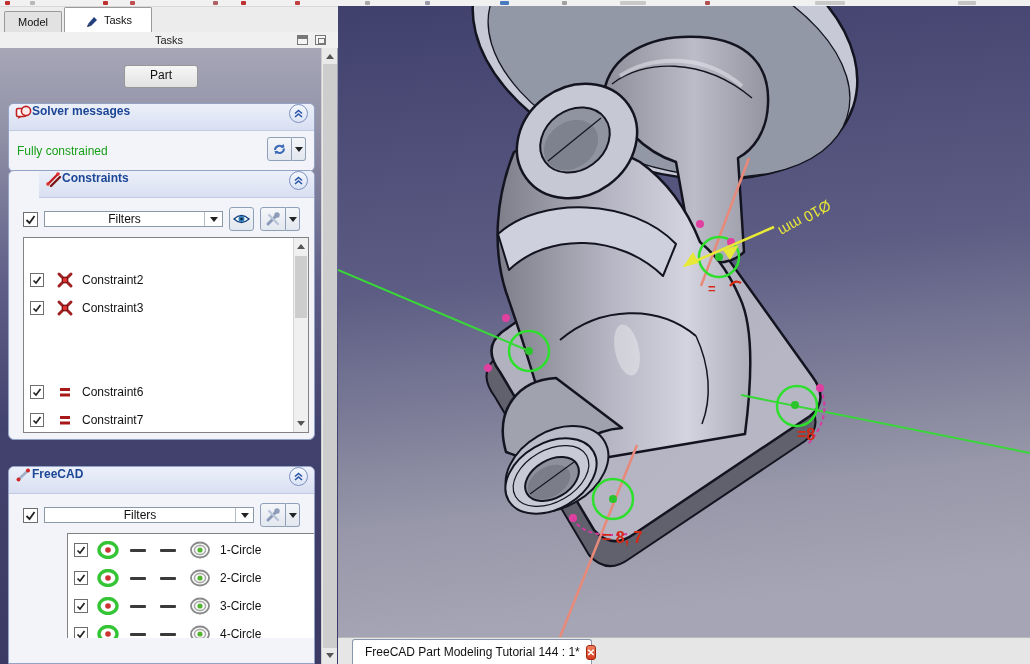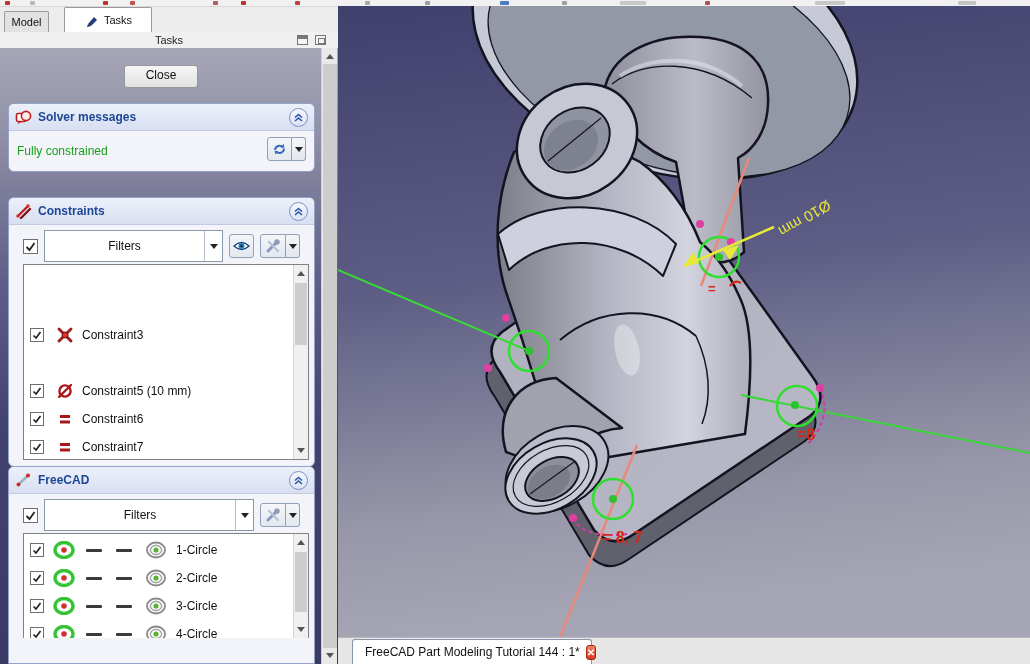--- a/index.html
+++ b/index.html
@@ -4,21 +4,21 @@
 <style>
   html,body{margin:0;padding:0;background:#888;}
   #root{position:relative;width:1030px;height:664px;overflow:hidden;
         font-family:"Liberation Sans",sans-serif;background:#f0f0f0;}
   
   #toolbar-strip{position:absolute;left:0;top:0;width:1030px;height:6px;background:#f1f1f1;border-bottom:1px solid #d8d8d8;}
   .tbfrag{position:absolute;top:1px;width:5px;height:4px;border-radius:1px;}
   
   #panel-tabs{position:absolute;left:0;top:7px;width:338px;height:25px;background:#ececec;border-bottom:1px solid #9a9a9a;}
   .ptab{position:absolute;box-sizing:border-box;font-size:11px;color:#111;display:flex;align-items:center;justify-content:center;gap:5px;border:1px solid #9a9a9a;border-bottom:none;border-radius:2px 2px 0 0;}
-  #tab-model{left:4px;top:4px;width:45px;height:21px;background:#e2e2e2;}
+  #tab-model{left:4px;top:4px;width:58px;height:21px;background:#e2e2e2;}
   #tab-tasks{left:64px;top:0px;width:88px;height:25px;background:#ffffff;}
   #dock-titlebar{position:absolute;left:0;top:32px;width:338px;height:16px;background:#f0f0f0;font-size:11px;color:#222;}
   #dock-title{position:absolute;left:0;right:0;top:2px;text-align:center;}
   .dockbtn{position:absolute;top:3px;width:11px;height:10px;border:1px solid #777;background:#f4f4f4;box-sizing:border-box;}
   #dock-btn-shade{right:30px;}
   #dock-btn-shade:after{content:"";position:absolute;left:0;top:0;right:0;height:3px;background:#777;}
   #dock-btn-float{right:12px;}
   #dock-btn-float:before{content:"";position:absolute;left:2px;top:2px;width:5px;height:4px;border:1px solid #777;}
   #panel-body{position:absolute;left:0;top:48px;width:338px;height:616px;
      background:linear-gradient(180deg,#a6a6b7 0%,#9494a9 12%,#5e5e88 38%,#42426e 62%,#3a3a64 100%);}
@@ -26,27 +26,27 @@
   #panel-scroll{position:absolute;left:321px;top:0px;width:16px;height:616px;background:#e9e9e9;border-left:1px solid #cfcfcf;box-sizing:border-box;}
   #panel-scroll .thumb{position:absolute;left:1px;top:16px;width:14px;height:584px;background:#cdcdcd;}
   .arr{position:absolute;left:4px;width:0;height:0;border-left:4px solid transparent;border-right:4px solid transparent;}
   .arr.up{top:6px;border-bottom:5px solid #555;}
   .arr.down{bottom:6px;border-top:5px solid #555;}
   #close-btn{position:absolute;left:124px;top:17px;width:72px;height:21px;background:linear-gradient(#f6f6f6,#e2e2e2);
      border:1px solid #989898;border-radius:3px;font-size:12px;color:#111;text-align:center;line-height:19px;}
   
   .card{position:absolute;left:8px;width:307px;background:#f2f4fa;border:1px solid #93a2c6;border-radius:6px;box-sizing:border-box;overflow:hidden;}
   .card-header{height:26px;background:linear-gradient(#ecf0fa,#d8dff1);border-bottom:1px solid #c2cbe2;
-     display:flex;align-items:center;padding:0 6px;gap:6px;}
+     display:flex;padding:0 6px;}
   .card-title{color:#1c4696;font-weight:bold;font-size:12px;flex:0 0 auto;}
   .collapse{margin-left:auto;width:17px;height:17px;border-radius:50%;border:1px solid #7d90c0;background:linear-gradient(#f4f7fd,#dbe3f4);
      display:flex;align-items:center;justify-content:center;}
   .ctl-row{position:absolute;left:14px;right:14px;height:24px;display:flex;align-items:center;gap:6px;}
   .cb{width:15px;height:15px;background:#fff;border:1px solid #6e6e6e;box-sizing:border-box;flex:0 0 auto;display:flex;align-items:center;justify-content:center;}
-  .combo{flex:1;height:32px;background:#fff;border:1px solid #8a99a8;box-sizing:border-box;display:flex;align-items:center;font-size:12px;color:#111;position:relative;}
+  .combo{flex:1;height:16px;background:#fff;border:1px solid #8a99a8;box-sizing:border-box;display:flex;align-items:center;font-size:12px;color:#111;position:relative;}
   .combo .ctext{flex:1;text-align:center;}
   .combo .cArr{width:17px;height:100%;border-left:1px solid #b4bfca;display:flex;align-items:center;justify-content:center;}
   .tri{width:0;height:0;border-left:4px solid transparent;border-right:4px solid transparent;border-top:5px solid #222;}
   .sqbtn{height:24px;background:linear-gradient(#f4f6f9,#e3e8ef);border:1px solid #8fa0b8;border-radius:3px;box-sizing:border-box;display:flex;align-items:center;justify-content:center;}
   .split{display:flex;flex:0 0 auto;}
   .split .main{width:26px;border-radius:3px 0 0 3px;}
   .split .drop{width:14px;border-left:none;border-radius:0 3px 3px 0;}
   .list{position:absolute;left:14px;width:286px;background:#fff;border:1px solid #828282;box-sizing:border-box;overflow:hidden;}
   .lrow{position:absolute;left:0;width:100%;height:28px;display:flex;align-items:center;}
   .lrow .cb{margin-left:6px;width:14px;height:14px;}
@@ -106,21 +106,21 @@
   <div class="dockbtn" id="dock-btn-float"></div>
 </div>
 
 <div id="panel-body">
   <div id="panel-scroll">
     <div class="thumb"></div>
     <div class="arr up"></div>
     <div class="arr down"></div>
   </div>
 
-  <div id="close-btn">Close</div>
+  <div id="close-btn">Part</div>
 
   <div class="card" style="top:55px;height:69px;">
     <div class="card-header">
       <svg width="17" height="16">
         <rect x="1.5" y="4.5" width="9" height="8" rx="1.5" fill="#fff" stroke="#c22020" stroke-width="1.6"></rect>
         <circle cx="11" cy="7" r="4.6" fill="#fdeaea" stroke="#c22020" stroke-width="1.6"></circle>
         <path d="M4,12 l-1.5,3 4,-2" fill="#c22020"></path>
       </svg>
       <span class="card-title">Solver messages</span>
       <span class="collapse">
@@ -139,21 +139,21 @@
           <path d="M12,6.5 a4.5,4.5 0 0 1 -8,2.8" fill="none" stroke="#3a6ab8" stroke-width="2"></path>
           <polygon points="2.5,9 6.5,9 3.5,12.6" fill="#3a6ab8"></polygon>
         </svg>
       </span>
       <span class="sqbtn drop">
             <span class="tri"></span>
           </span>
     </div>
   </div>
 
-  <div class="card" style="top:149px;height:270px;">
+  <div class="card" style="top:122px;height:270px;padding-left:30px;">
     <div class="card-header">
       <svg width="17" height="16">
         <line x1="3" y1="13" x2="13" y2="3" stroke="#c22020" stroke-width="2.4" stroke-linecap="round"></line>
         <line x1="6" y1="15" x2="15" y2="6" stroke="#7e1616" stroke-width="2.4" stroke-linecap="round"></line>
         <circle cx="3" cy="13" r="1.8" fill="#e03030"></circle>
             <circle cx="13" cy="3" r="1.8" fill="#e03030"></circle>
       </svg>
       <span class="card-title">Constraints</span>
       <span class="collapse">
         <svg width="11" height="11">
@@ -189,48 +189,49 @@
             <circle cx="12" cy="4" r="2" fill="none" stroke="#8a9ab8" stroke-width="1.4"></circle>
           </svg>
         </span>
         <span class="sqbtn drop">
               <span class="tri"></span>
             </span>
       </span>
     </div>
     <div class="list" style="top:66px;height:196px;">
 
-      <div class="lrow" style="top:56px">
+      <div class="lrow" style="top:28px">
         <span class="cb">
               <svg width="10" height="10">
                 <polyline points="1.5,5.5 4,8 8.5,2" fill="none" stroke="#222" stroke-width="1.7"></polyline>
               </svg>
             </span>
         <span class="licon">
               <svg width="18" height="18">
                 <line x1="3" y1="3" x2="15" y2="15" stroke="#a02020" stroke-width="3" stroke-linecap="round"></line>
                 <line x1="15" y1="3" x2="3" y2="15" stroke="#a02020" stroke-width="3" stroke-linecap="round"></line>
                 <circle cx="9" cy="9" r="3" fill="#e03030" stroke="#5e0e0e" stroke-width="1"></circle>
               </svg>
             </span>
-        <span class="label">Constraint3</span>
-      </div>
-      <div class="lrow" style="top:112px">
+        <span class="label">Constraint2</span>
+      </div>
+      <div class="lrow" style="top:56px">
         <span class="cb">
               <svg width="10" height="10">
                 <polyline points="1.5,5.5 4,8 8.5,2" fill="none" stroke="#222" stroke-width="1.7"></polyline>
               </svg>
             </span>
         <span class="licon">
               <svg width="18" height="18">
-                <circle cx="9" cy="9" r="5.6" fill="none" stroke="#a81818" stroke-width="2.4"></circle>
-                <line x1="3" y1="15" x2="15" y2="3" stroke="#a81818" stroke-width="2.4" stroke-linecap="round"></line>
-              </svg>
-            </span>
-        <span class="label">Constraint5 (10 mm)</span>
+                <line x1="3" y1="3" x2="15" y2="15" stroke="#a02020" stroke-width="3" stroke-linecap="round"></line>
+                <line x1="15" y1="3" x2="3" y2="15" stroke="#a02020" stroke-width="3" stroke-linecap="round"></line>
+                <circle cx="9" cy="9" r="3" fill="#e03030" stroke="#5e0e0e" stroke-width="1"></circle>
+              </svg>
+            </span>
+        <span class="label">Constraint3</span>
       </div>
       <div class="lrow" style="top:140px">
         <span class="cb">
               <svg width="10" height="10">
                 <polyline points="1.5,5.5 4,8 8.5,2" fill="none" stroke="#222" stroke-width="1.7"></polyline>
               </svg>
             </span>
         <span class="licon">
               <svg width="18" height="18">
                 <rect x="4" y="5" width="10" height="3" fill="#a81818"></rect>
@@ -294,21 +295,21 @@
             <line x1="3" y1="13" x2="12" y2="4" stroke="#8a9ab8" stroke-width="3" stroke-linecap="round"></line>
             <line x1="4" y1="4" x2="13" y2="13" stroke="#b8c4d8" stroke-width="2.4" stroke-linecap="round"></line>
             <circle cx="12" cy="4" r="2" fill="none" stroke="#8a9ab8" stroke-width="1.4"></circle>
           </svg>
         </span>
         <span class="sqbtn drop">
               <span class="tri"></span>
             </span>
       </span>
     </div>
-    <div class="list" style="top:66px;height:105px;border-bottom:none;">
+    <div class="list" style="top:66px;height:105px;border-bottom:none;margin-left:44px;">
       <div class="lrow" style="top:2px">
         <span class="cb">
               <svg width="10" height="10">
                 <polyline points="1.5,5.5 4,8 8.5,2" fill="none" stroke="#222" stroke-width="1.7"></polyline>
               </svg>
             </span>
         <span class="licon" style="margin-left:8px">
               <svg width="24" height="18">
                 <ellipse cx="12" cy="9" rx="9" ry="7.5" fill="none" stroke="#35c435" stroke-width="3.4"></ellipse>
                 <circle cx="12" cy="9" r="2.8" fill="#cc3333"></circle>

